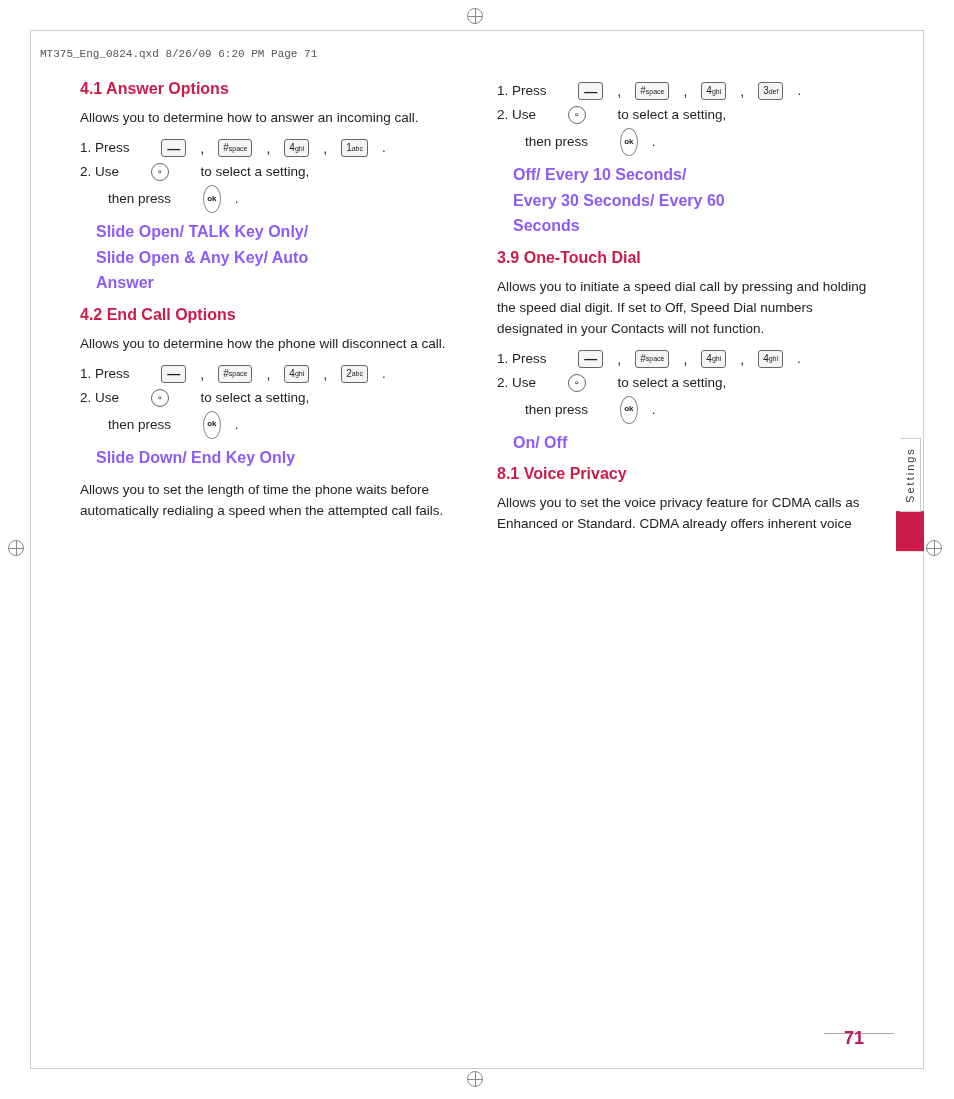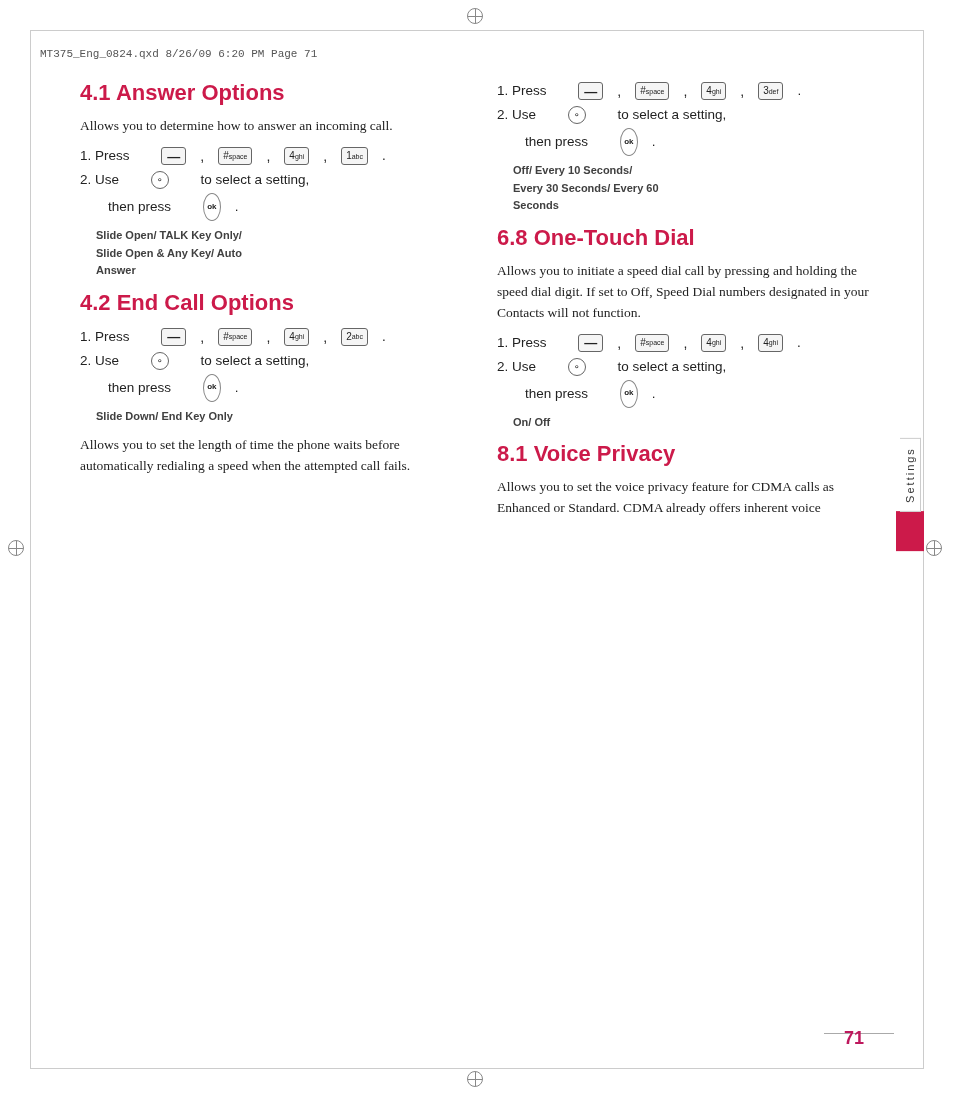--- a/index.html
+++ b/index.html
@@ -87,36 +87,35 @@
     .left-col {
       flex: 1;
     }
 
     .right-col {
       flex: 1;
     }
 
     .section-title {
       color: #cc1a4a;
-      font-size: 22px;
+      font-size: 16px;
       font-weight: bold;
       margin-bottom: 10px;
       margin-top: 20px;
     }
 
     .section-title:first-child {
       margin-top: 0;
     }
 
     .section-body {
       font-size: 13.5px;
       line-height: 1.55;
       color: #222;
       margin-bottom: 8px;
-      font-family: Liberation Serif, serif;
     }
 
     .step-line {
       font-size: 13.5px;
       line-height: 1.6;
       margin-bottom: 4px;
       display: flex;
       align-items: center;
       flex-wrap: wrap;
       gap: 14px;
@@ -168,27 +167,27 @@
       width: 18px;
       height: 28px;
       border: 1.5px solid #888;
       border-radius: 50%;
       font-size: 8px;
       font-weight: bold;
       vertical-align: middle;
     }
 
     .option-list {
-      font-size: 11px;
+      font-size: 16px;
       font-weight: bold;
       margin-left: 16px;
       margin-top: 6px;
       margin-bottom: 10px;
       line-height: 1.6;
-      color: #404040;
+      color: #8b5cf6;
     }
 
     .step-indent {
       margin-left: 0;
       margin-bottom: 2px;
     }
 
     
     .sidebar-tab {
       position: absolute;
@@ -295,20 +294,21 @@
         <span>.</span>
       </div>
 
       <div class="option-list">
         Slide Open/ TALK Key Only/<br>Slide Open &amp; Any Key/ Auto<br>Answer
       </div>
     </div>
 
     <div>
       <div class="section-title">4.2 End Call Options</div>
+      <div class="section-body">Allows you to determine how the phone will disconnect a call.</div>
 
       <div class="step-line step-indent">
         <span>1. Press</span>
         &nbsp;
         <span class="key-btn key-btn-dash">—</span>
         <span class="comma-sep">,</span>
         <span class="key-btn">#<sup>space</sup></span>
         <span class="comma-sep">,</span>
         <span class="key-btn">4<sup>ghi</sup></span>
         <span class="comma-sep">,</span>
@@ -370,21 +370,21 @@
         <span class="key-icon-ok">ok</span>
         <span>.</span>
       </div>
 
       <div class="option-list">
         Off/ Every 10 Seconds/<br>Every 30 Seconds/ Every 60<br>Seconds
       </div>
     </div>
 
     <div>
-      <div class="section-title">6.8 One-Touch Dial</div>
+      <div class="section-title">3.9 One-Touch Dial</div>
       <div class="section-body">Allows you to initiate a speed dial call by pressing and holding the speed dial digit. If set to Off, Speed Dial numbers designated in your Contacts will not function.</div>
 
       <div class="step-line step-indent">
         <span>1. Press</span>
         &nbsp;
         <span class="key-btn key-btn-dash">—</span>
         <span class="comma-sep">,</span>
         <span class="key-btn">#<sup>space</sup></span>
         <span class="comma-sep">,</span>
         <span class="key-btn">4<sup>ghi</sup></span>

